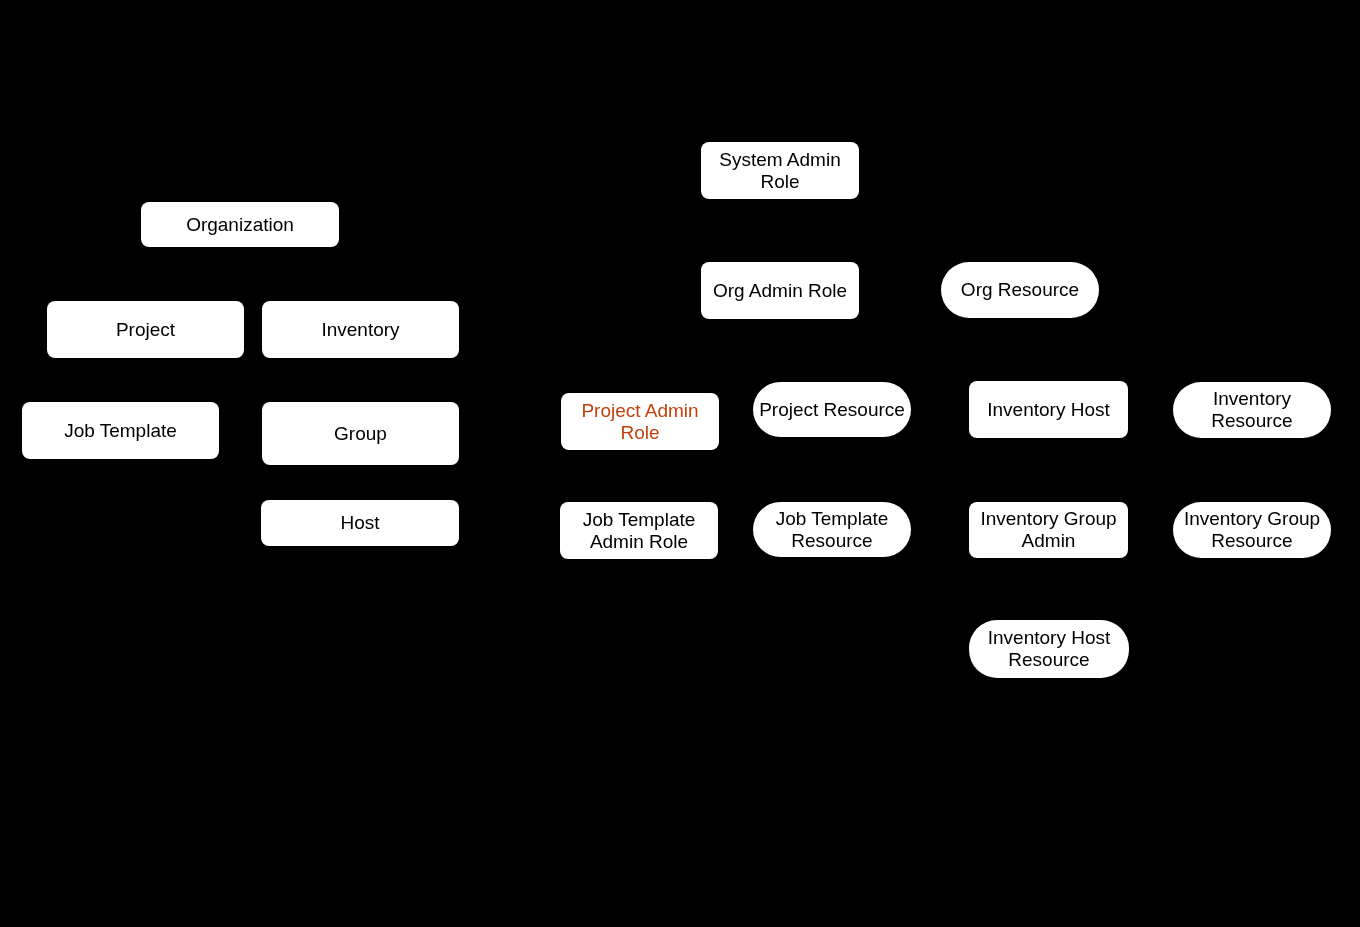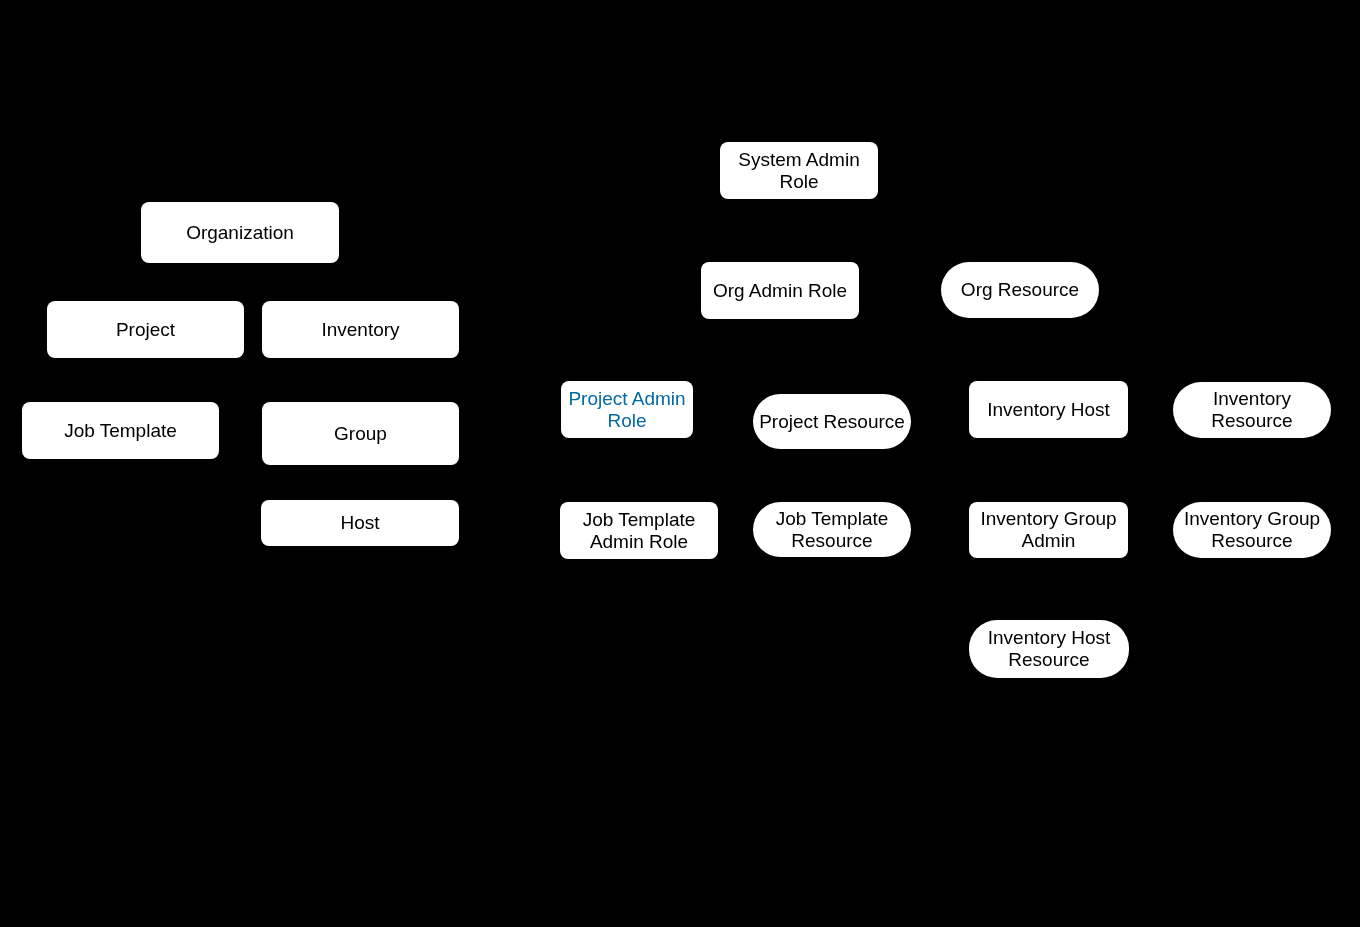--- a/index.html
+++ b/index.html
@@ -35,53 +35,53 @@
     border-radius: 28px;
   }
   .node .label {
     white-space: pre-line;
   }
 </style>
 </head>
 <body>
 
 <div id="canvas" style="width: 1360px; height: 927px; background: rgb(0, 0, 0);">
-    <div class="node rect" style="left: 141px; top: 202px; width: 198px; height: 61px; background: rgb(255, 255, 255); color: rgb(0, 0, 0);">
+    <div class="node rect" style="left: 141px; top: 202px; width: 198px; height: 45px; background: rgb(255, 255, 255); color: rgb(0, 0, 0);">
       <span class="label">Organization</span>
     </div>
     <div class="node rect" style="left: 22px; top: 301px; width: 197px; height: 57px; background: rgb(255, 255, 255); color: rgb(0, 0, 0); margin-left: 25px;">
       <span class="label">Project</span>
     </div>
     <div class="node rect" style="left: 262px; top: 301px; width: 197px; height: 57px; background: rgb(255, 255, 255); color: rgb(0, 0, 0);">
       <span class="label">Inventory</span>
     </div>
     <div class="node rect" style="left: 22px; top: 402px; width: 197px; height: 57px; background: rgb(255, 255, 255); color: rgb(0, 0, 0);">
       <span class="label">Job Template</span>
     </div>
     <div class="node rect" style="left: 262px; top: 402px; width: 197px; height: 63px; background: rgb(255, 255, 255); color: rgb(0, 0, 0);">
       <span class="label">Group</span>
     </div>
     <div class="node rect" style="left: 261px; top: 500px; width: 198px; height: 46px; background: rgb(255, 255, 255); color: rgb(0, 0, 0);">
       <span class="label">Host</span>
     </div>
-    <div class="node rect" style="left: 701px; top: 142px; width: 158px; height: 57px; background: rgb(255, 255, 255); color: rgb(0, 0, 0); margin-left: 19px;">
+    <div class="node rect" style="left: 701px; top: 142px; width: 158px; height: 57px; background: rgb(255, 255, 255); color: rgb(0, 0, 0);">
       <span class="label">System Admin
 Role</span>
     </div>
     <div class="node rect" style="left: 701px; top: 262px; width: 158px; height: 57px; background: rgb(255, 255, 255); color: rgb(0, 0, 0);">
       <span class="label">Org Admin Role</span>
     </div>
     <div class="node pill" style="left: 941px; top: 262px; width: 158px; height: 56px; background: rgb(255, 255, 255); color: rgb(0, 0, 0);">
       <span class="label">Org Resource</span>
     </div>
-    <div class="node rect" style="left: 561px; top: 381px; width: 132px; height: 57px; background: rgb(255, 255, 255); color: #0369a1;">
+    <div class="node rect" style="left: 561px; top: 393px; width: 158px; height: 57px; background: rgb(255, 255, 255); color: #c2410c;">
       <span class="label">Project Admin
 Role</span>
     </div>
-    <div class="node pill" style="left: 753px; top: 382px; width: 158px; height: 55px; background: rgb(255, 255, 255); color: rgb(0, 0, 0); margin-top: 12px;">
+    <div class="node pill" style="left: 753px; top: 382px; width: 158px; height: 55px; background: rgb(255, 255, 255); color: rgb(0, 0, 0);">
       <span class="label">Project Resource</span>
     </div>
     <div class="node rect" style="left: 969px; top: 381px; width: 159px; height: 57px; background: rgb(255, 255, 255); color: rgb(0, 0, 0);">
       <span class="label">Inventory Host</span>
     </div>
     <div class="node pill" style="left: 1173px; top: 382px; width: 158px; height: 56px; background: rgb(255, 255, 255); color: rgb(0, 0, 0);">
       <span class="label">Inventory
 Resource</span>
     </div>
     <div class="node rect" style="left: 560px; top: 502px; width: 158px; height: 57px; background: rgb(255, 255, 255); color: rgb(0, 0, 0);">

